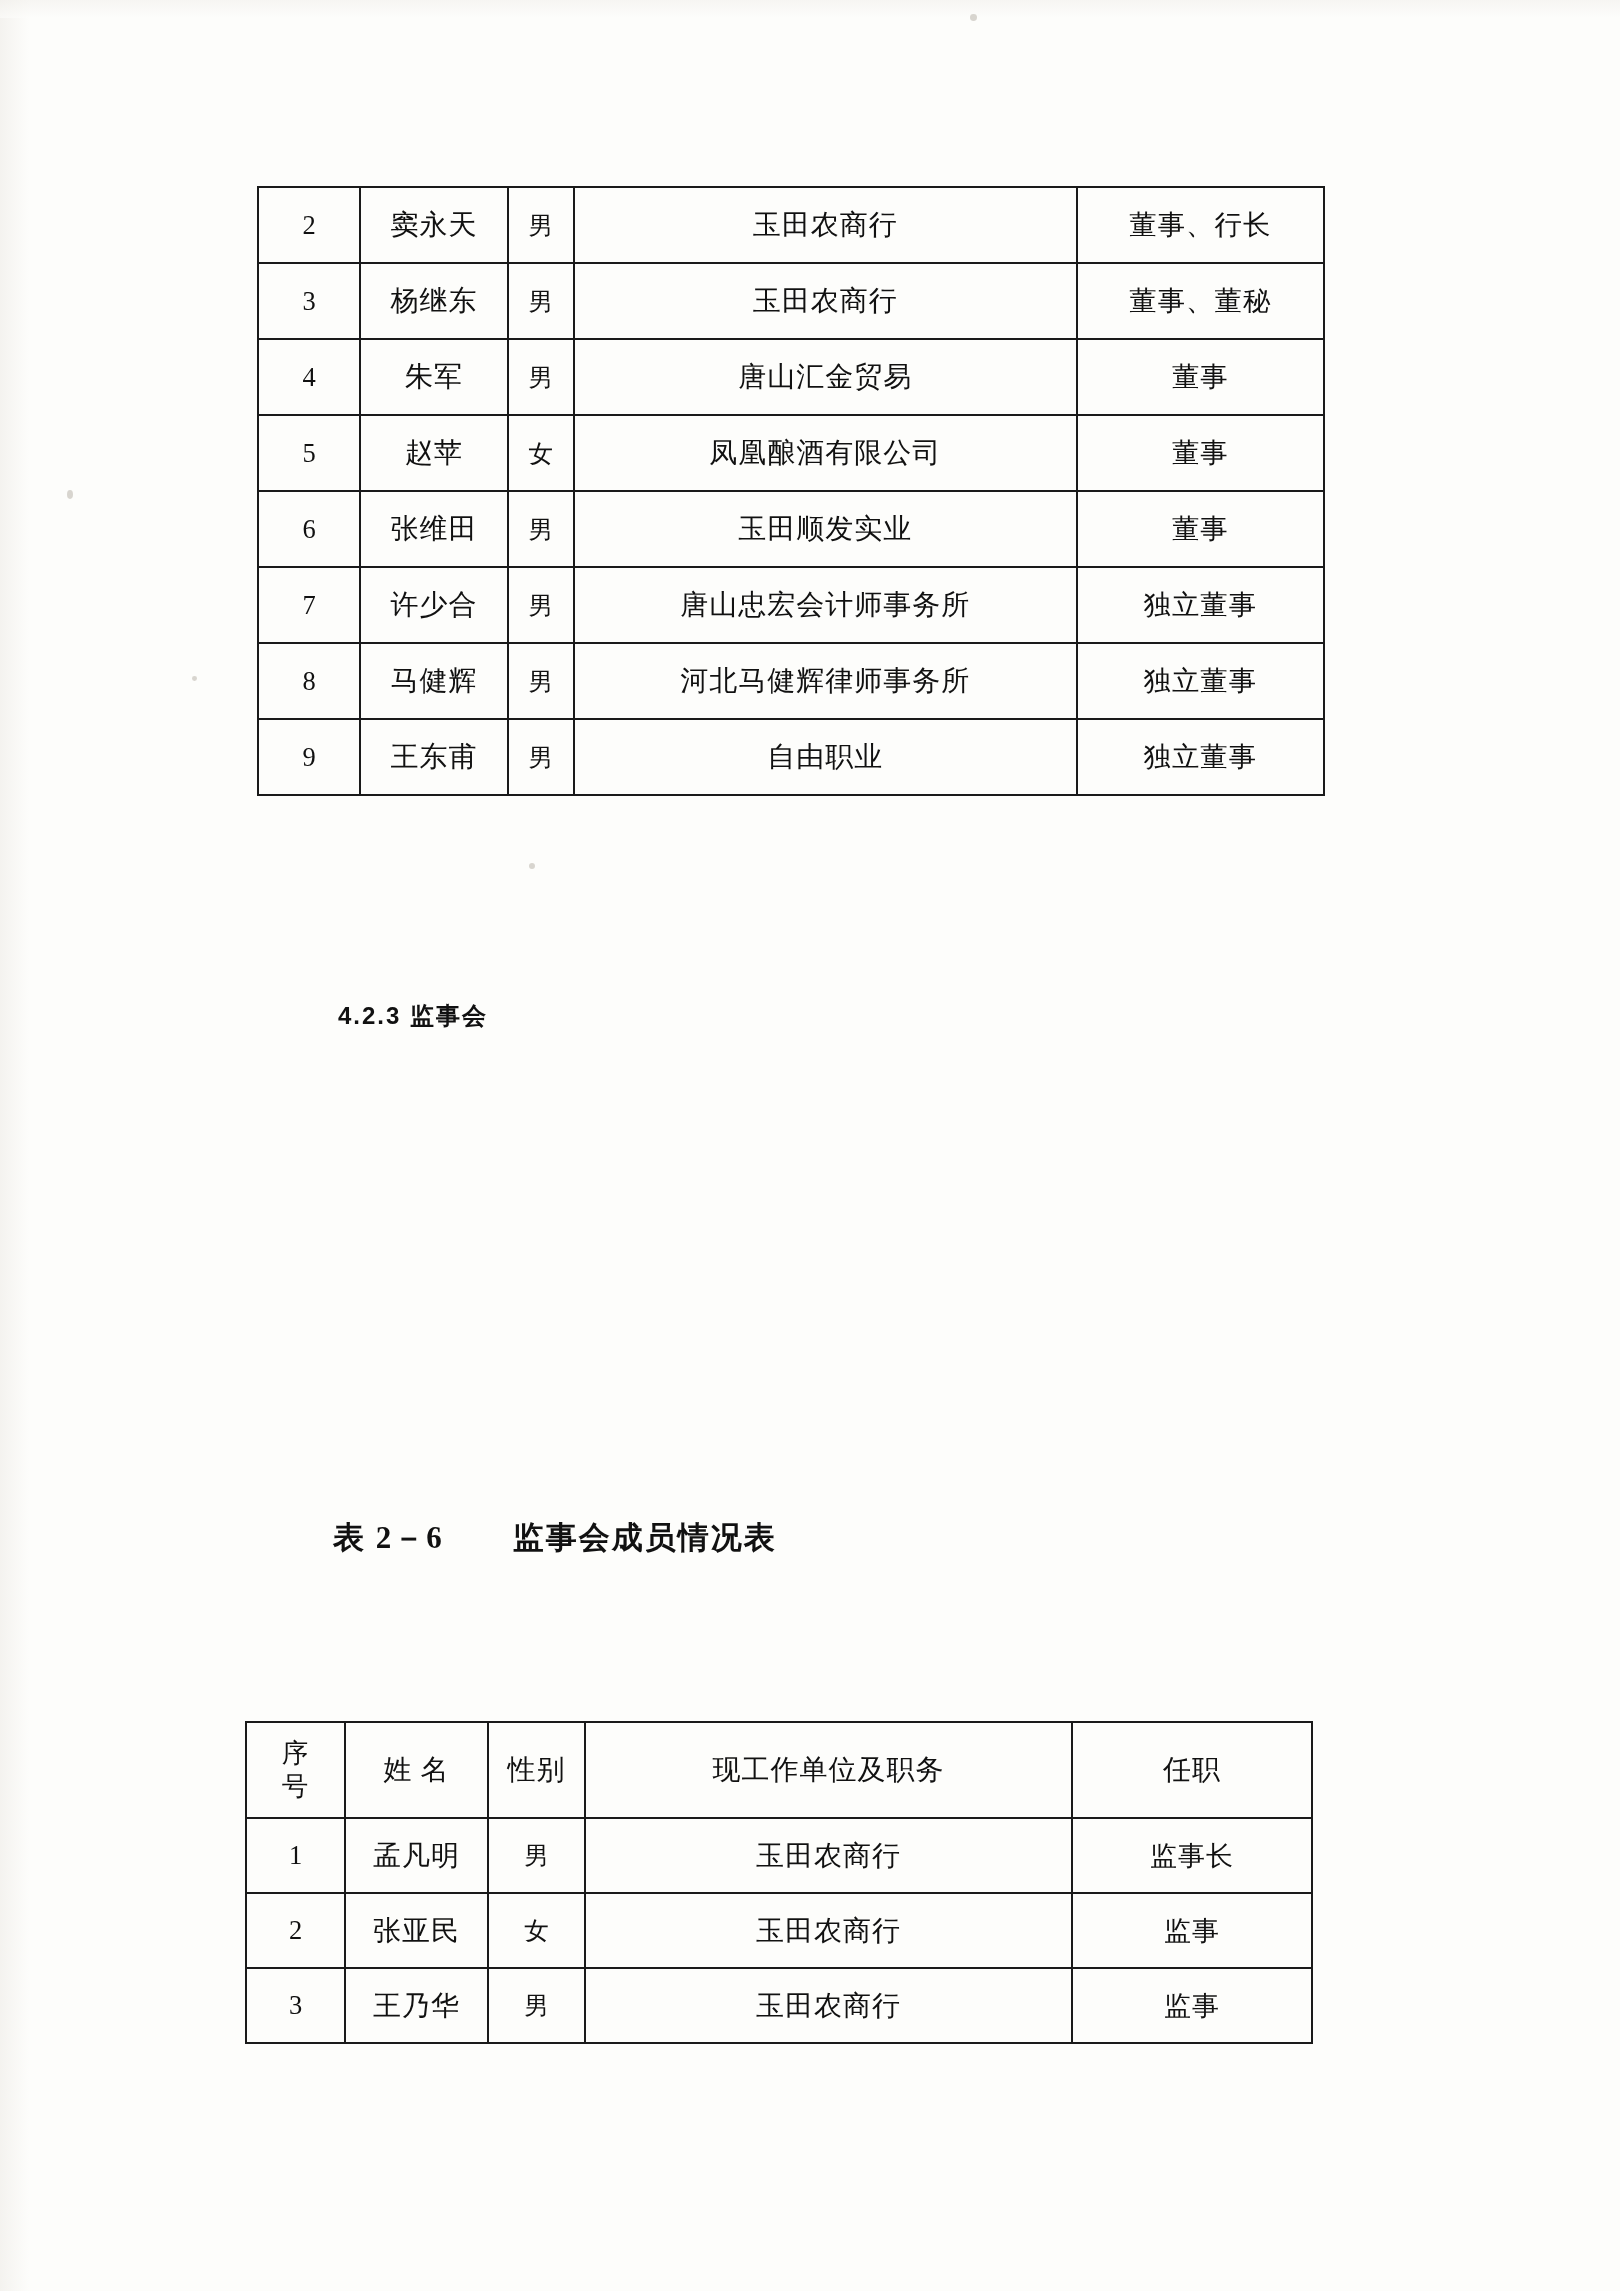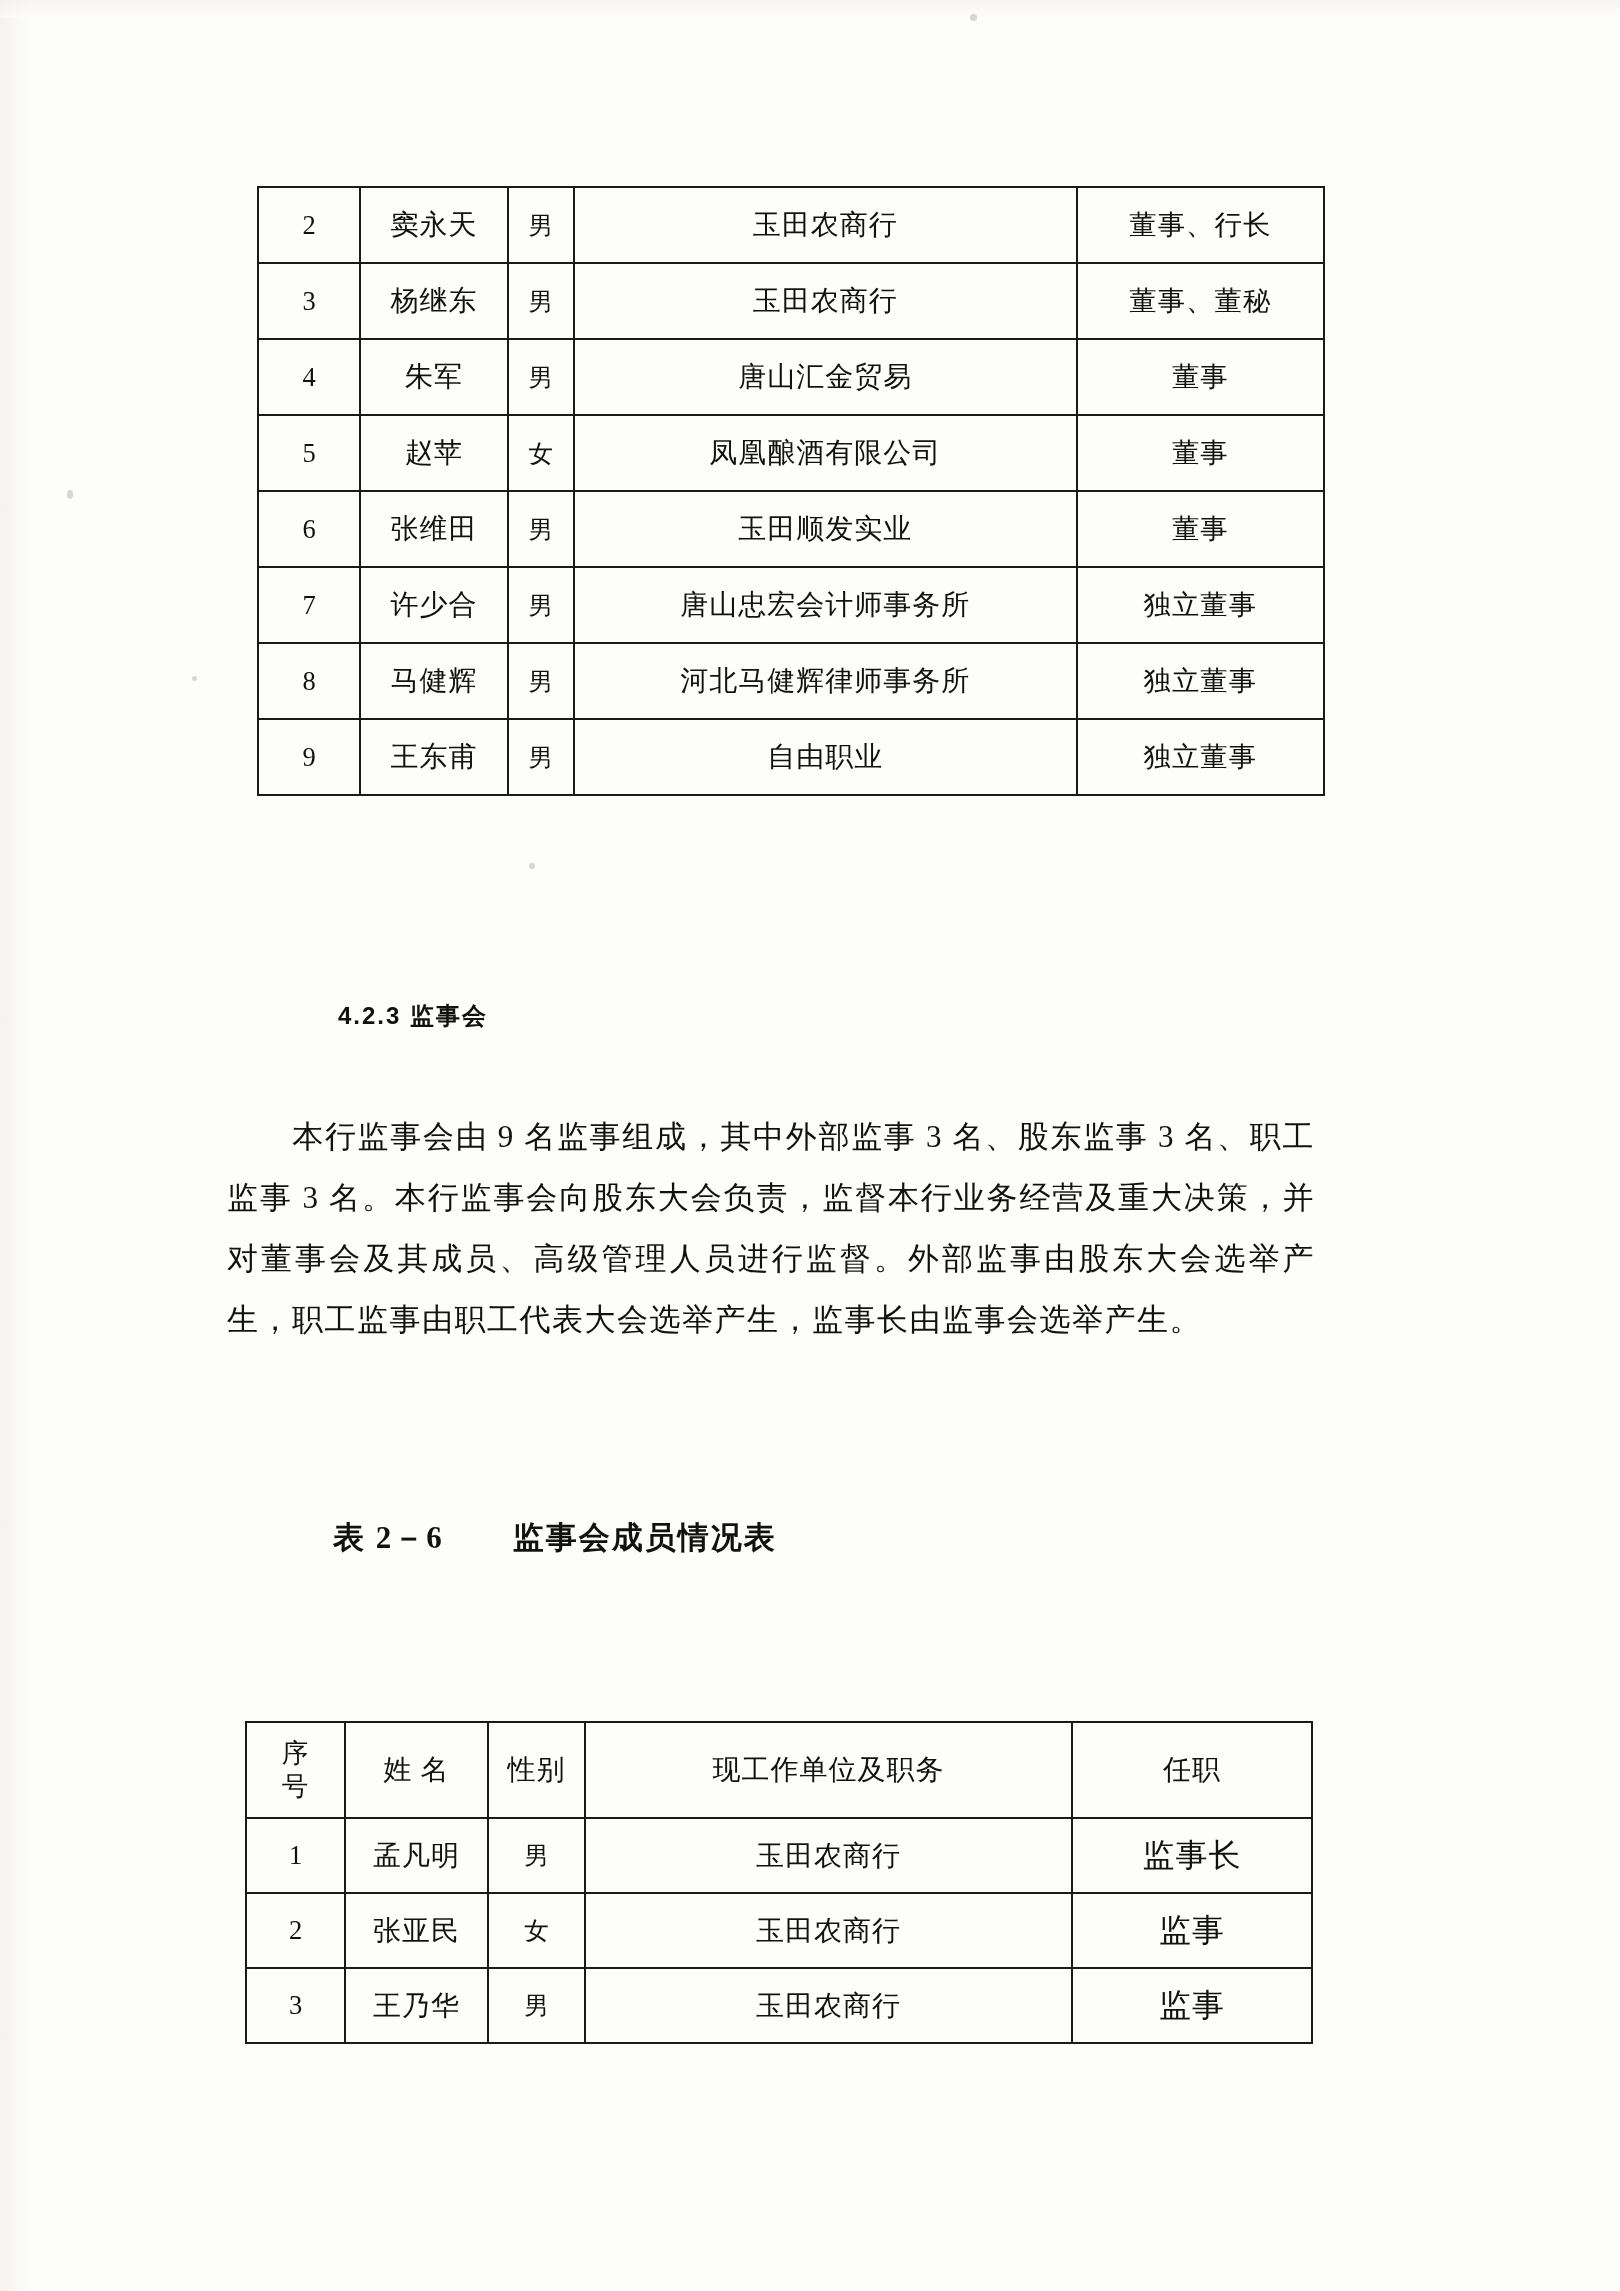--- a/index.html
+++ b/index.html
@@ -93,21 +93,21 @@
 
   
   .t2 { width: 1068px; }
   .t2 td { height: 73px; }
   .t2 .hdr { font-size: 28px; letter-spacing: 1px; }
   .t2 .hrow td { height: 94px; }
   .c2-no   { width: 86px;  font-size: 26.5px; }
   .c2-name { width: 125px; font-size: 28px; letter-spacing: 1px; }
   .c2-sex  { width: 84px;  font-size: 24.5px; }
   .c2-unit { width: 431px; font-size: 28px; letter-spacing: 1px; }
-  .c2-post { width: 211px; font-size: 32px; letter-spacing: 1px; }
+  .c2-post { width: 211px; font-size: 27px; letter-spacing: 1px; }
   .two-line { line-height: 33px; font-size: 26.5px; }
 
   .page-number {
     position: absolute;
     left: 0;
     width: 1620px;
     text-align: center;
     font-size: 26.5px;
     letter-spacing: 2px;
     color: #111;
@@ -190,23 +190,20 @@
           <td class="c-sex">男</td>
           <td class="c-unit">自由职业</td>
           <td class="c-post">独立董事</td>
         </tr>
       </tbody>
     </table>
   </div>
 
   <div class="h3" style="left:338px; top:1000px;">4.2.3 监事会</div>
 
-  <div class="para" style="left:227px; top:1106px;">
-    <span class="indent"></span><span>本行监事会由 9 名监事组成，其中外部监事 3 名、股东监事 3 名、职工监事 3 名。本行监事会向股东大会负责，监督本行业务经营及重大决策，并对董事会及其成员、高级管理人员进行监督。外部监事由股东大会选举产生，职工监事由职工代表大会选举产生，监事长由监事会选举产生。</span>
-  </div>
 
   <div class="tbl-caption" style="left:333px; top:1517px;">
     <span>表 2－6</span><span class="gap"></span><span>监事会成员情况表</span>
   </div>
 
   <div class="table-wrap" style="left:245px; top:1721px;">
     <table class="doc-table t2">
       <tbody>
         <tr class="hrow">
           <td class="c2-no hdr">

